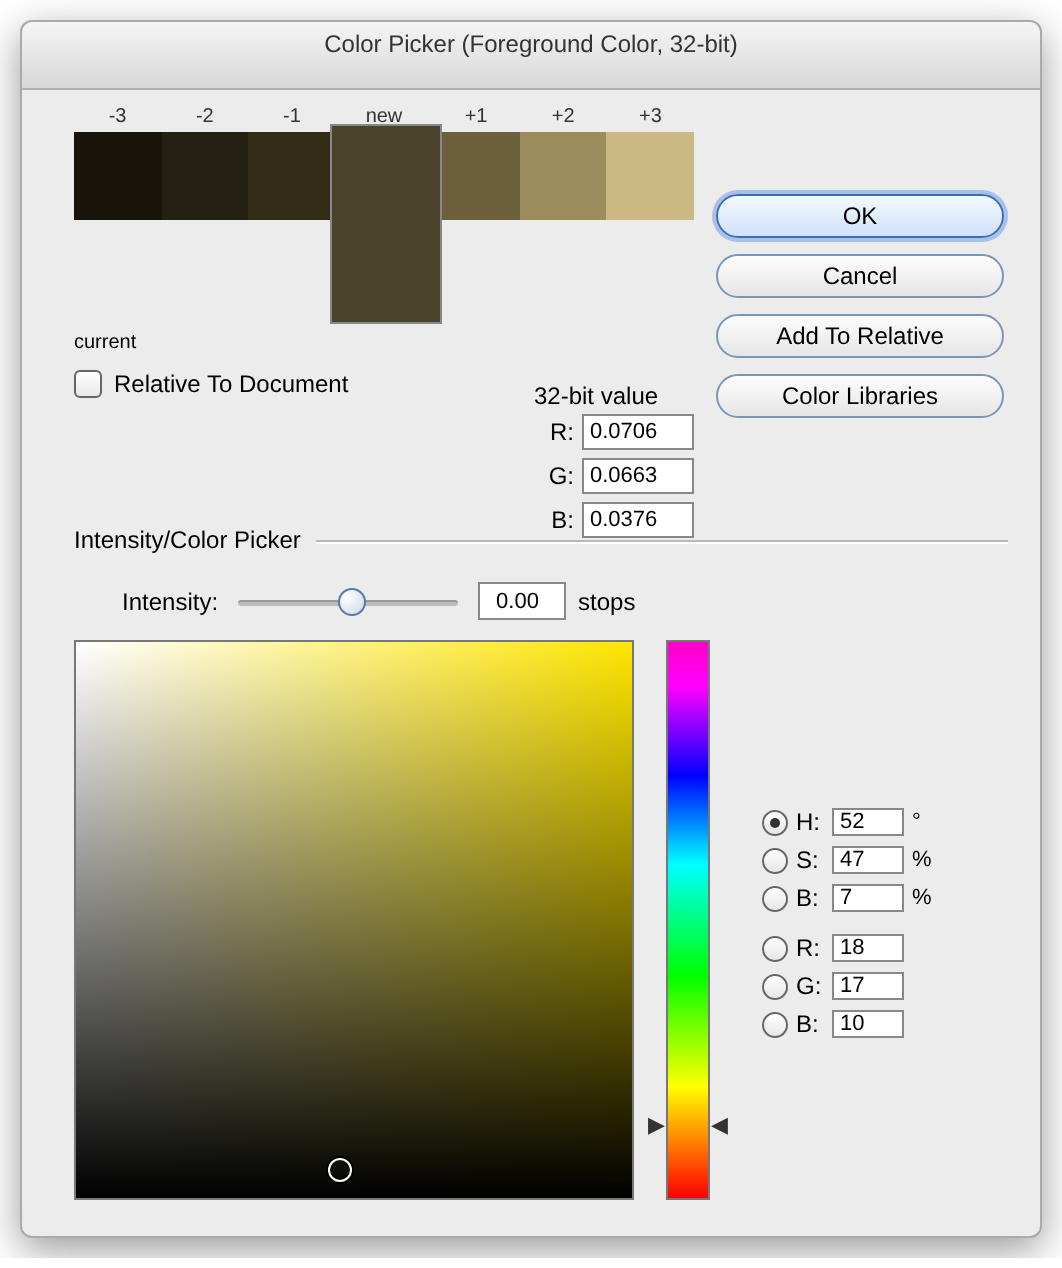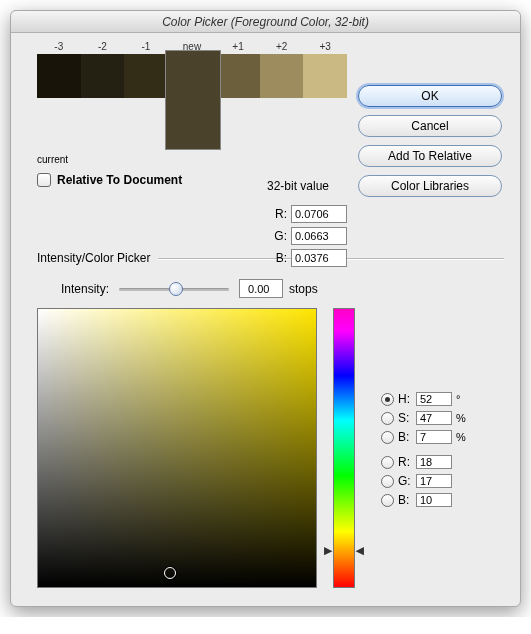--- a/index.html
+++ b/index.html
@@ -1,18 +1,18 @@
 <!DOCTYPE html>
 <html><head>
 <meta charset="utf-8">
 <style>
 * { box-sizing: border-box; margin: 0; padding: 0; }
 body { font-family: "Lucida Grande", Arial, sans-serif; font-size: 11px; color: #000; background: #fff; }
 .dialog { width: 511px; margin: 10px auto; background: #ececec; border: 1px solid #aaa; border-radius: 6px; box-shadow: 0 6px 20px rgba(0,0,0,0.4); padding-bottom: 18px; }
-.titlebar { text-align: center; height: 22px; line-height: 22px; background: linear-gradient(#f5f5f5,#d7d7d7); border-bottom: 1px solid #b0b0b0; border-radius: 6px 6px 0 0; font-size: 12px; color: #333; font-style: italic; }
+.titlebar { text-align: center; height: 34px; line-height: 22px; background: linear-gradient(#f5f5f5,#d7d7d7); border-bottom: 1px solid #b0b0b0; border-radius: 6px 6px 0 0; font-size: 12px; color: #333; }
 .content { padding: 8px 16px 0 26px; position: relative; }
 .top { display: flex; }
 .swatch-area { width: 310px; }
 .swatch-labels { display: flex; font-size: 10px; color: #333; }
 .swatch-labels .stopcell { width: 45px; text-align: center; }
 .swatch-labels .newcell { width: 50px; text-align: center; }
 .swatches { display: flex; height: 44px; margin-top: 2px; }
 .swatch { width: 45px; height: 44px; }
 .sw-big-wrap { position: relative; width: 50px; }
 .sw-big { position: absolute; top: -4px; left: -3px; width: 56px; height: 100px; border: 1px solid #888; }
@@ -22,21 +22,21 @@
 .buttons { margin-left: auto; width: 146px; margin-top: 44px; }
 .btn { display: block; width: 144px; height: 22px; margin-bottom: 8px; border: 1px solid #7a97b8; border-radius: 11px; background: linear-gradient(#fdfdfd,#e5e5e5); font-size: 12px; text-align: center; line-height: 20px; cursor: default; }
 .btn.default { border-color: #3b6fb5; box-shadow: 0 0 0 2px rgba(100,150,230,0.5); background: linear-gradient(#f5faff,#cfe1f7); }
 .row { display: flex; align-items: center; margin-top: 6px; }
 .preview-row { margin-top: 4px; }
 .label { font-size: 12px; }
 .stepper { display: inline-flex; align-items: center; margin-left: 6px; }
 .stepper input { width: 30px; height: 20px; border: 1px solid #888; text-align: center; font-size: 12px; padding: 1px 2px; }
 .step-btns { display: flex; flex-direction: column; margin-left: 2px; }
 .step-btns div { width: 13px; height: 9px; background: linear-gradient(#fafafa,#ccc); border: 1px solid #777; font-size: 7px; text-align: center; line-height: 7px; }
-.checkbox-row { display: flex; align-items: center; margin-top: 8px; font-weight: bold; }
+.checkbox-row { display: flex; align-items: center; margin-top: 8px; }
 .checkbox { width: 14px; height: 14px; border: 1px solid #666; border-radius: 3px; background: linear-gradient(#fff,#e8e8e8); margin-right: 6px; }
 .bitval { position: absolute; left: 256px; top: 146px; font-size: 12px; }
 .bitval .brow { display: flex; align-items: center; margin-bottom: 4px; }
 .bitval .blbl { width: 20px; text-align: right; margin-right: 4px; }
 .bitval input { width: 56px; height: 18px; border: 1px solid #888; font-size: 11px; padding: 1px 3px; }
 .section-title { font-size: 12px; margin-top: 46px; display: flex; align-items: center; }
 .section-title .line { flex: 1; height: 1px; background: #b8b8b8; margin-left: 8px; box-shadow: 0 1px 0 #fff; }
 .intensity-row { display: flex; align-items: center; margin: 14px 0 10px 24px; }
 .slider { width: 110px; height: 16px; position: relative; margin: 0 10px; }
 .slider .track { position: absolute; top: 7px; left: 0; right: 0; height: 3px; background: #bbb; border-radius: 2px; border-top: 1px solid #999; }
@@ -103,21 +103,21 @@
 
       <div class="buttons">
         <div class="btn default">OK</div>
         <div class="btn">Cancel</div>
         <div class="btn">Add To Relative</div>
         <div class="btn">Color Libraries</div>
       </div>
     </div>
 
     <div class="bitval">
-      <div class="brow" style="margin-bottom:12px">
+      <div class="brow" style="margin-bottom:2px">
           <span style="font-size:12px">32-bit value</span>
         </div>
       <div class="brow">
           <span class="blbl">R:</span>
           <input value="0.0706" style="">
         </div>
       <div class="brow">
           <span class="blbl">G:</span>
           <input value="0.0663" style="">
         </div>

